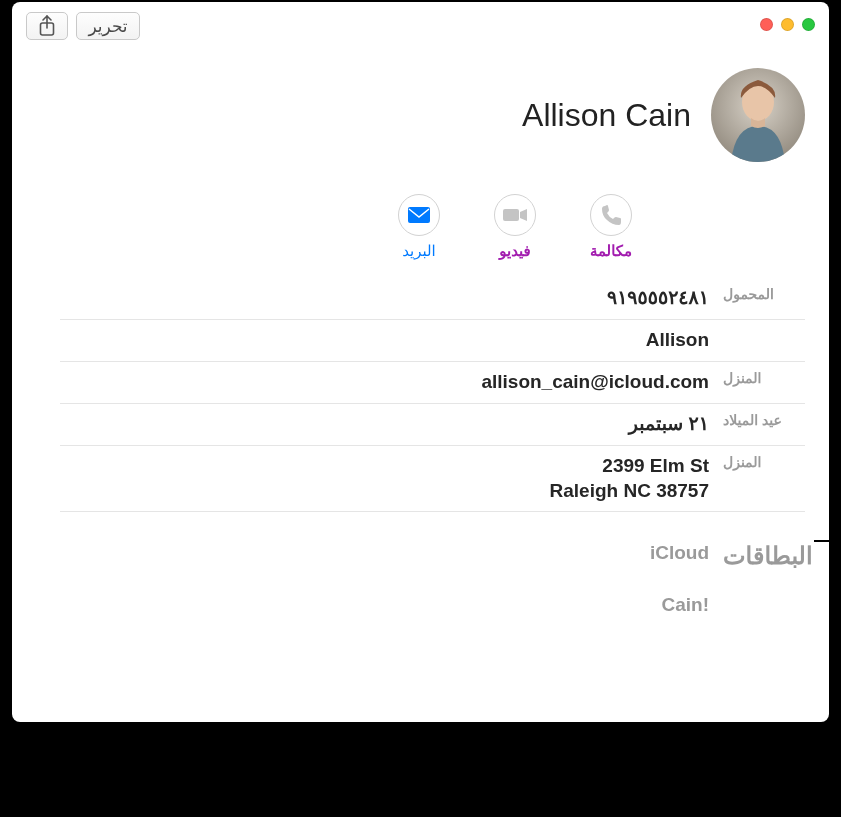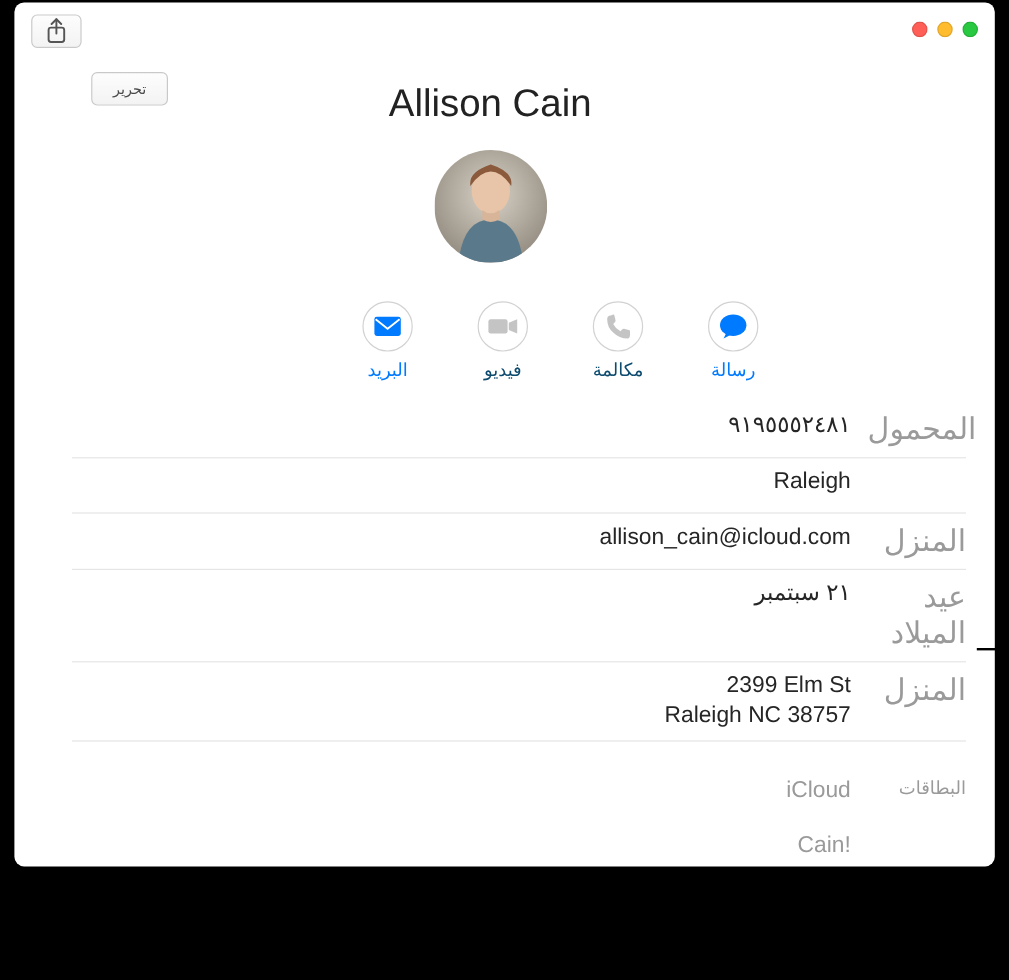--- a/index.html
+++ b/index.html
@@ -56,33 +56,32 @@
     background: linear-gradient(#fdfdfd,#f3f3f3);
     border-radius: 5px;
     display: flex;
     align-items: center;
     justify-content: center;
     font-size: 16px;
     color: #4a4a4a;
     cursor: default;
   }
   .tb-share { width: 42px; }
-  .tb-edit { width: 64px; padding: 0 12px; font-size: 12px; margin-top: 48px; }
+  .tb-edit { width: 64px; padding: 0 12px; font-size: 17px; }
 
   .content {
     padding-right: 24px;
   }
 
   .header-row {
     display: flex;
     justify-content: flex-end;
     align-items: center;
     gap: 20px;
     padding: 20px 0 10px 0;
-    flex-direction: column;
   }
   .contact-name {
     font-size: 32px;
     font-weight: 400;
     color: #222;
   }
   .avatar {
     width: 94px;
     height: 94px;
     border-radius: 50%;
@@ -111,45 +110,46 @@
     border-radius: 50%;
     border: 1px solid #d2d2d2;
     display: flex;
     align-items: center;
     justify-content: center;
   }
   .action-label {
     font-size: 15px;
   }
   .action.active .action-label { color: #007aff; }
-  .action.inactive .action-label { color: #0c4a6e; }
+  .action.inactive .action-label { color: #a21caf; font-weight: bold; }
 
   .rows {
     padding-left: 48px;
+    font-weight: bold;
   }
   .field-row {
     display: flex;
     justify-content: flex-end;
     align-items: flex-start;
     border-bottom: 1px solid #e5e5e5;
     padding: 8px 0 8px 0;
     gap: 14px;
     min-height: 42px;
   }
   .field-value {
     font-size: 19px;
     color: #262626;
     text-align: right;
     line-height: 1.3;
   }
   .field-label {
-    font-size: 25px;
+    font-size: 14px;
     color: #9a9a9a;
     width: 82px;
-    text-align: right;
+    text-align: left;
     flex-shrink: 0;
   }
   .field-label.empty { color: transparent; }
 
   .cards-section {
     position: relative;
   }
   .card-line1 {
     display: flex;
     justify-content: flex-end;
@@ -162,21 +162,21 @@
     justify-content: flex-end;
     gap: 14px;
     padding: 18px 0 0 0;
   }
   .card-val {
     font-size: 19px;
     color: #9a9a9a;
     text-align: right;
   }
   .card-label {
-    font-size: 15px;
+    font-size: 24px;
     color: #9a9a9a;
     width: 82px;
     text-align: right;
     flex-shrink: 0;
   }
 
   .callout-line {
     position: absolute;
     right: 5px;
     top: 540px;
@@ -265,41 +265,32 @@
 
       <div class="action inactive">
         <div class="action-circle">
           <svg width="22" height="22" viewBox="0 0 22 22">
             <path d="M5 2 Q2 2 2 5 Q2 12 7 16 Q12 21 19 21 Q21 21 21 18 L21 15 Q21 14 20 14 L16 13 Q15 13 14 14 L13 15 Q9 13 7 9 L8 8 Q9 7 9 6 L8 2 Q8 1 7 1 Z" fill="#c4c4c4"></path>
           </svg>
         </div>
         <span class="action-label">مكالمة</span>
       </div>
 
-      <div class="action active">
-        <div class="action-circle">
-          <svg width="24" height="22" viewBox="0 0 24 22">
-            <ellipse cx="12" cy="10" rx="11" ry="9" fill="#007aff"></ellipse>
-            <path d="M6 17 L4 21 L10 18" fill="#007aff"></path>
-          </svg>
-        </div>
-        <span class="action-label">رسالة</span>
-      </div>
 
     </div>
 
     <div class="rows">
 
       <div class="field-row">
         <div class="field-value">٩١٩٥٥٥٢٤٨١</div>
         <div class="field-label">المحمول</div>
       </div>
 
       <div class="field-row">
-        <div class="field-value">Raleigh</div>
+        <div class="field-value">Allison</div>
         <div class="field-label empty">&nbsp;</div>
       </div>
 
       <div class="field-row">
         <div class="field-value">allison_cain@icloud.com</div>
         <div class="field-label">المنزل</div>
       </div>
 
       <div class="field-row">
         <div class="field-value">٢١ سبتمبر</div>

